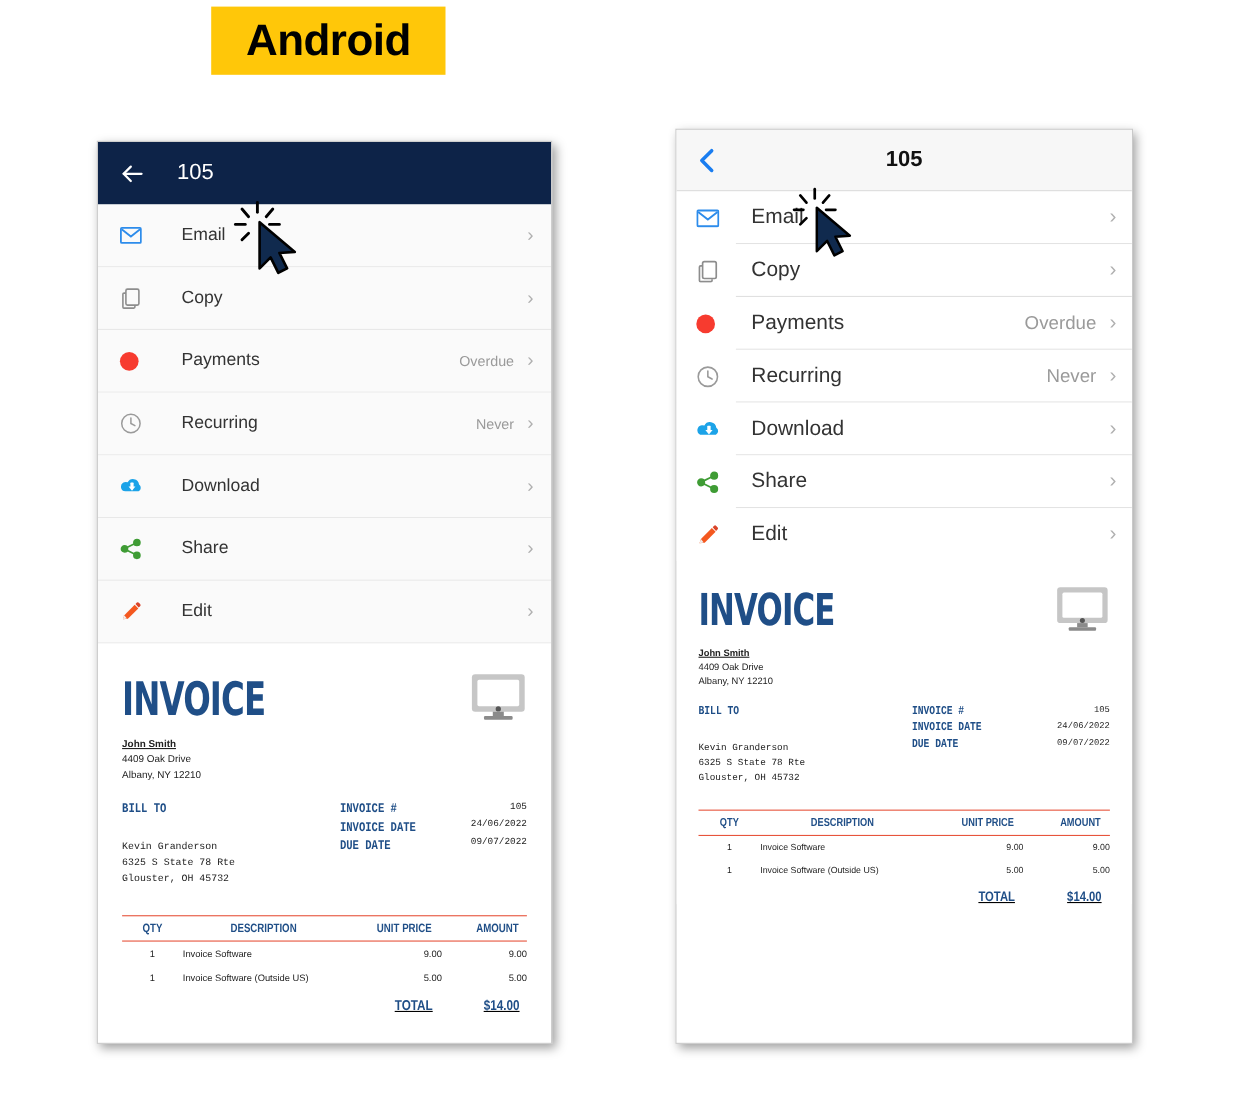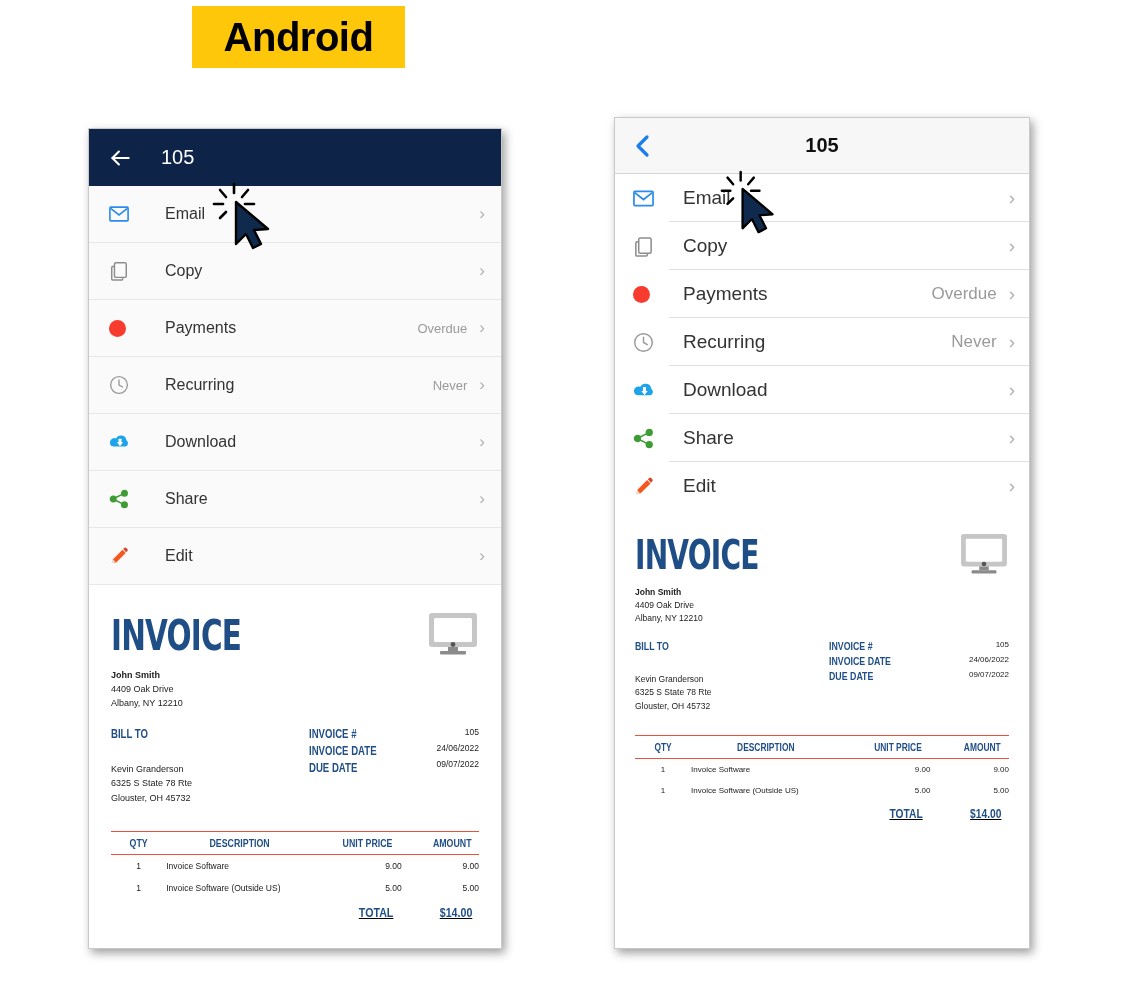--- a/index.html
+++ b/index.html
@@ -89,23 +89,23 @@
     font-weight: bold; color: #1f4e87; letter-spacing: -1px;
     transform: scaleX(0.78); transform-origin: left center;
   }
   .doc.android .inv-title { font-size: 42px; }
   .doc.ios .inv-title { font-size: 40px; }
   .monitor { display: block; }
 
   .addr { color: #222; line-height: 1.55; }
   .doc.android .addr { font-size: 9px; margin-top: 8px; }
   .doc.ios .addr { font-size: 8.5px; margin-top: 6px; }
-  .addr .nm { font-weight: bold; }
-
-  .cols { display: flex; justify-content: space-between; }
+  .addr .nm { font-weight: bold; text-decoration: underline; }
+
+  .cols { display: flex; justify-content: space-between; font-family: Liberation Mono, monospace; }
   .doc.android .cols { margin-top: 16px; }
   .doc.ios .cols { margin-top: 14px; }
   .hdr-blue {
     color: #1f4e87; font-weight: bold; letter-spacing: 0px;
     transform: scaleX(0.8); transform-origin: left center;
   }
   .doc.android .hdr-blue { font-size: 12px; }
   .doc.ios .hdr-blue { font-size: 11px; }
   .billto .lines { color: #222; line-height: 1.6; margin-top: 21px; }
   .doc.android .billto .lines { font-size: 9px; }

